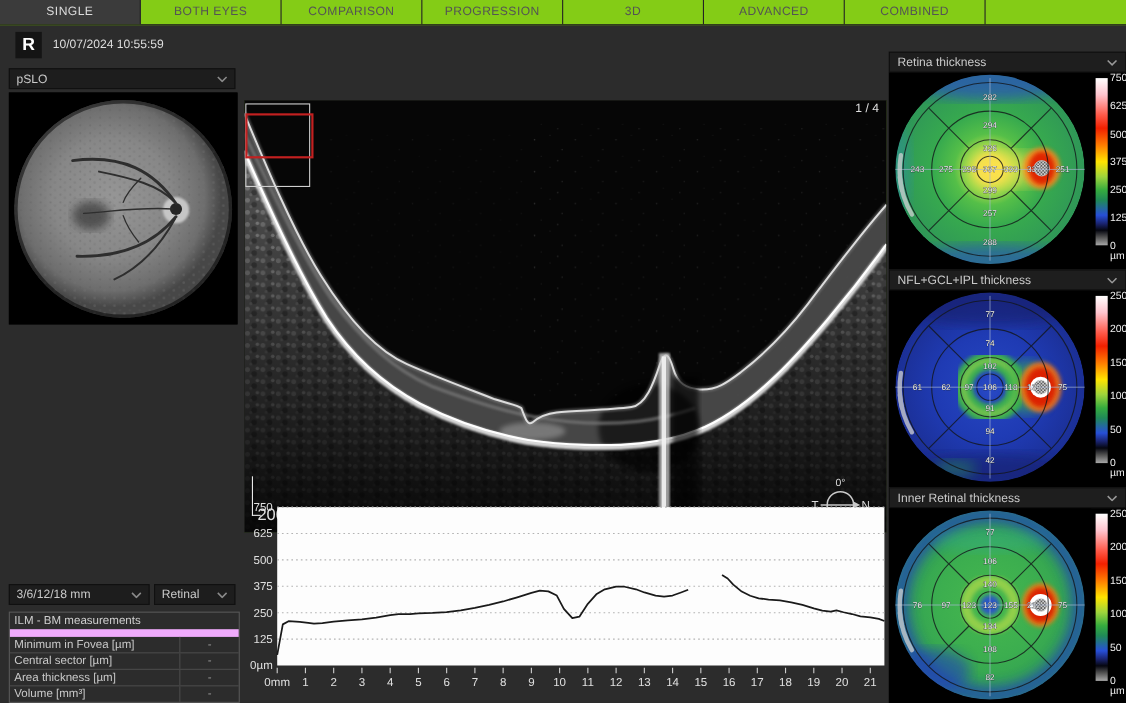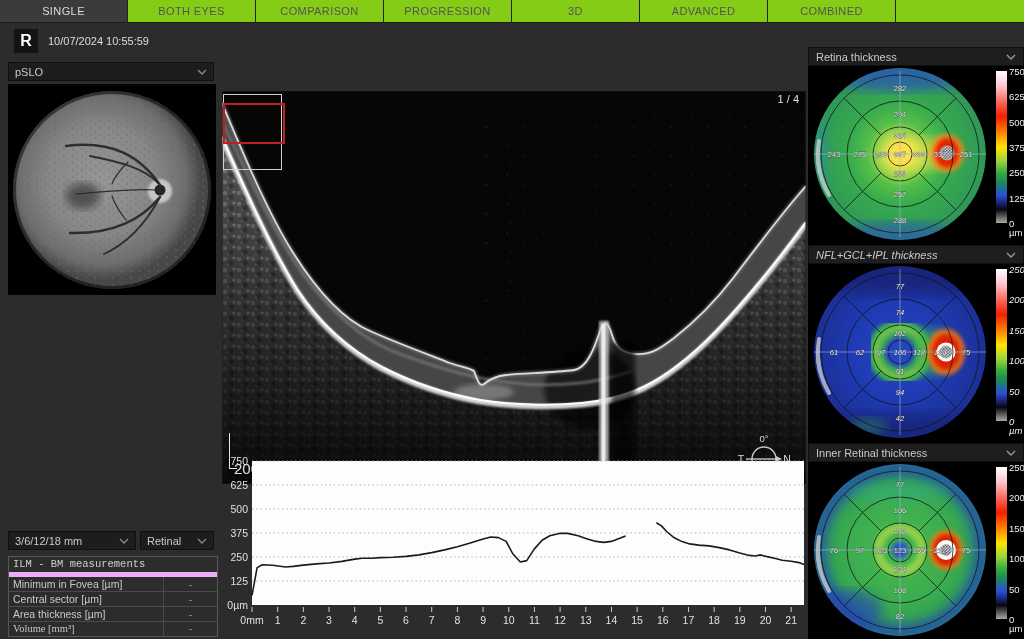--- a/index.html
+++ b/index.html
@@ -17,23 +17,23 @@
   
   .dd{background:#1d1d1d;border:1px solid #101010;color:#c9c9c9;font-size:11px;
       display:flex;align-items:center;padding:0 6px;justify-content:space-between;cursor:pointer;}
   .dd svg{flex:0 0 auto;}
   
   #slo-dd{left:8px;top:62px;width:192px;height:17px;}
   #fundus-box{left:8px;top:84px;width:208px;height:211px;background:#000;}
   #grid-dd{left:8px;top:531px;width:114px;height:17px;text-align:right;}
   #stat-dd{left:140px;top:531px;width:60px;height:17px;}
   #meas-table{left:8px;top:556px;width:208px;border:1px solid #585858;font-size:10.5px;}
-  #meas-table .thead{height:15px;line-height:15px;padding-left:4px;border-bottom:5px solid #f0abfc;color:#cfcfcf;font-family:Liberation Mono, monospace;}
+  #meas-table .thead{height:15px;line-height:15px;padding-left:4px;border-bottom:7px solid #f0abfc;color:#cfcfcf;}
   .mrow{display:flex;height:14px;line-height:14px;border-bottom:1px solid #4a4a4a;}
-  .mrow:last-child{border-bottom:none;font-family:Liberation Serif, serif;}
+  .mrow:last-child{border-bottom:none;}
   .mrow .lbl{flex:0 0 150px;padding-left:4px;color:#c9c9c9;border-right:1px solid #4a4a4a;}
   .mrow .val{flex:1;text-align:center;color:#9a9a9a;}
   
   #oct{left:222px;top:63px;width:584px;height:393px;background:#4d7c0f;margin-top:28px;}
   #oct-roi-white{left:1px;top:3px;width:57px;height:74px;border:1px solid #cfcfcf;}
   #oct-roi-red{left:1px;top:12px;width:58px;height:37px;border:2px solid #c22020;}
   #frame-counter{right:7px;top:2px;font-size:11px;color:#e0e0e0;}
   #scalebar{left:7px;bottom:15px;width:1px;height:36px;background:#e8e8e8;}
   #scalebar:after{content:"";position:absolute;left:0;bottom:0;width:8px;height:1px;background:#e8e8e8;}
   #scalebar-label{left:12px;bottom:7px;font-size:15px;color:#e0e0e0;}
@@ -368,21 +368,21 @@
           <text x="52" y="90.6" text-anchor="middle" font-size="7.5" fill="#f2f2f2" stroke="#20262e" stroke-width=".45" paint-order="stroke">275</text>
           <text x="92" y="24.6" text-anchor="middle" font-size="7.5" fill="#f2f2f2" stroke="#20262e" stroke-width=".45" paint-order="stroke">282</text>
           <text x="158" y="90.6" text-anchor="middle" font-size="7.5" fill="#f2f2f2" stroke="#20262e" stroke-width=".45" paint-order="stroke">251</text>
           <text x="92" y="156.6" text-anchor="middle" font-size="7.5" fill="#f2f2f2" stroke="#20262e" stroke-width=".45" paint-order="stroke">288</text>
           <text x="26" y="90.6" text-anchor="middle" font-size="7.5" fill="#f2f2f2" stroke="#20262e" stroke-width=".45" paint-order="stroke">243</text>
        </svg>
        <div class="cbar"></div>
        <div class="ctick" style="top:0.0px">750</div><div class="ctick" style="top:25.3px">625</div><div class="ctick" style="top:50.7px">500</div><div class="ctick" style="top:76.0px">375</div><div class="ctick" style="top:101.3px">250</div><div class="ctick" style="top:126.7px">125</div><div class="ctick" style="top:152.0px">0</div><div class="cunit" style="top:161px">µm</div>
      </div>
     </div>
-    <div class="panel abs" style="top: 245px; font-style: italic;">
+    <div class="panel abs" style="top: 245px;">
      <div class="phead">
        <span>NFL+GCL+IPL thickness</span>
        <svg width="10" height="6">
           <polyline points="1,1 5,5 9,1" fill="none" stroke="#999" stroke-width="1.4"></polyline>
         </svg>
      </div>
      <div class="pbody">
        <svg width="184" height="179">
          <defs>
            <filter id="b11">

